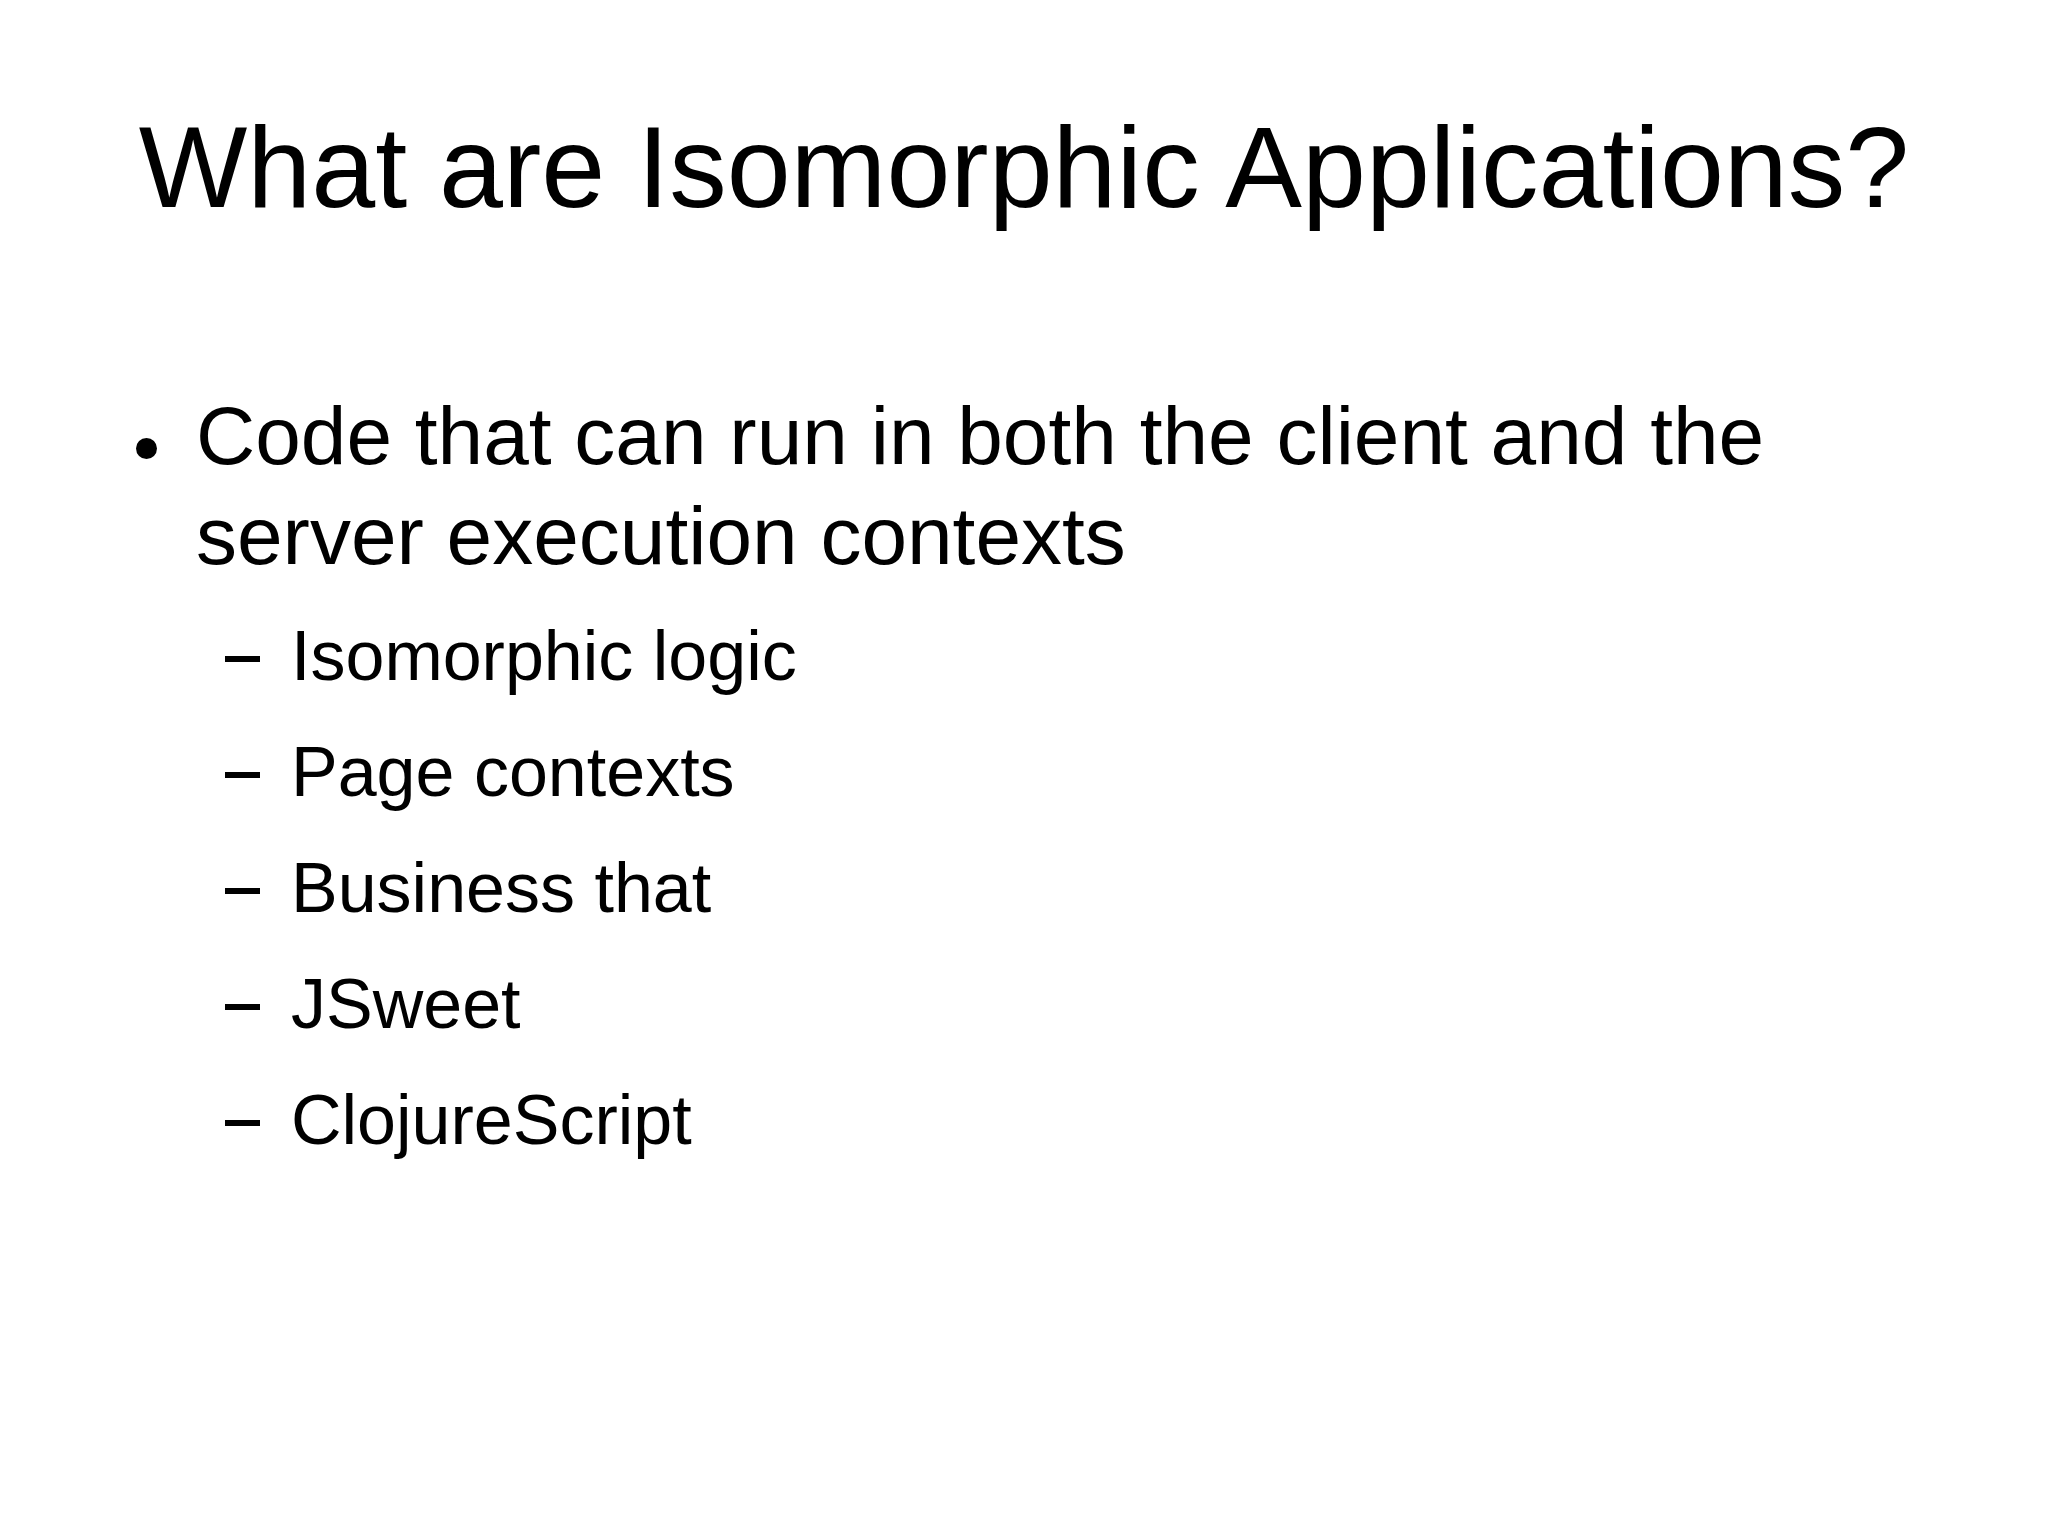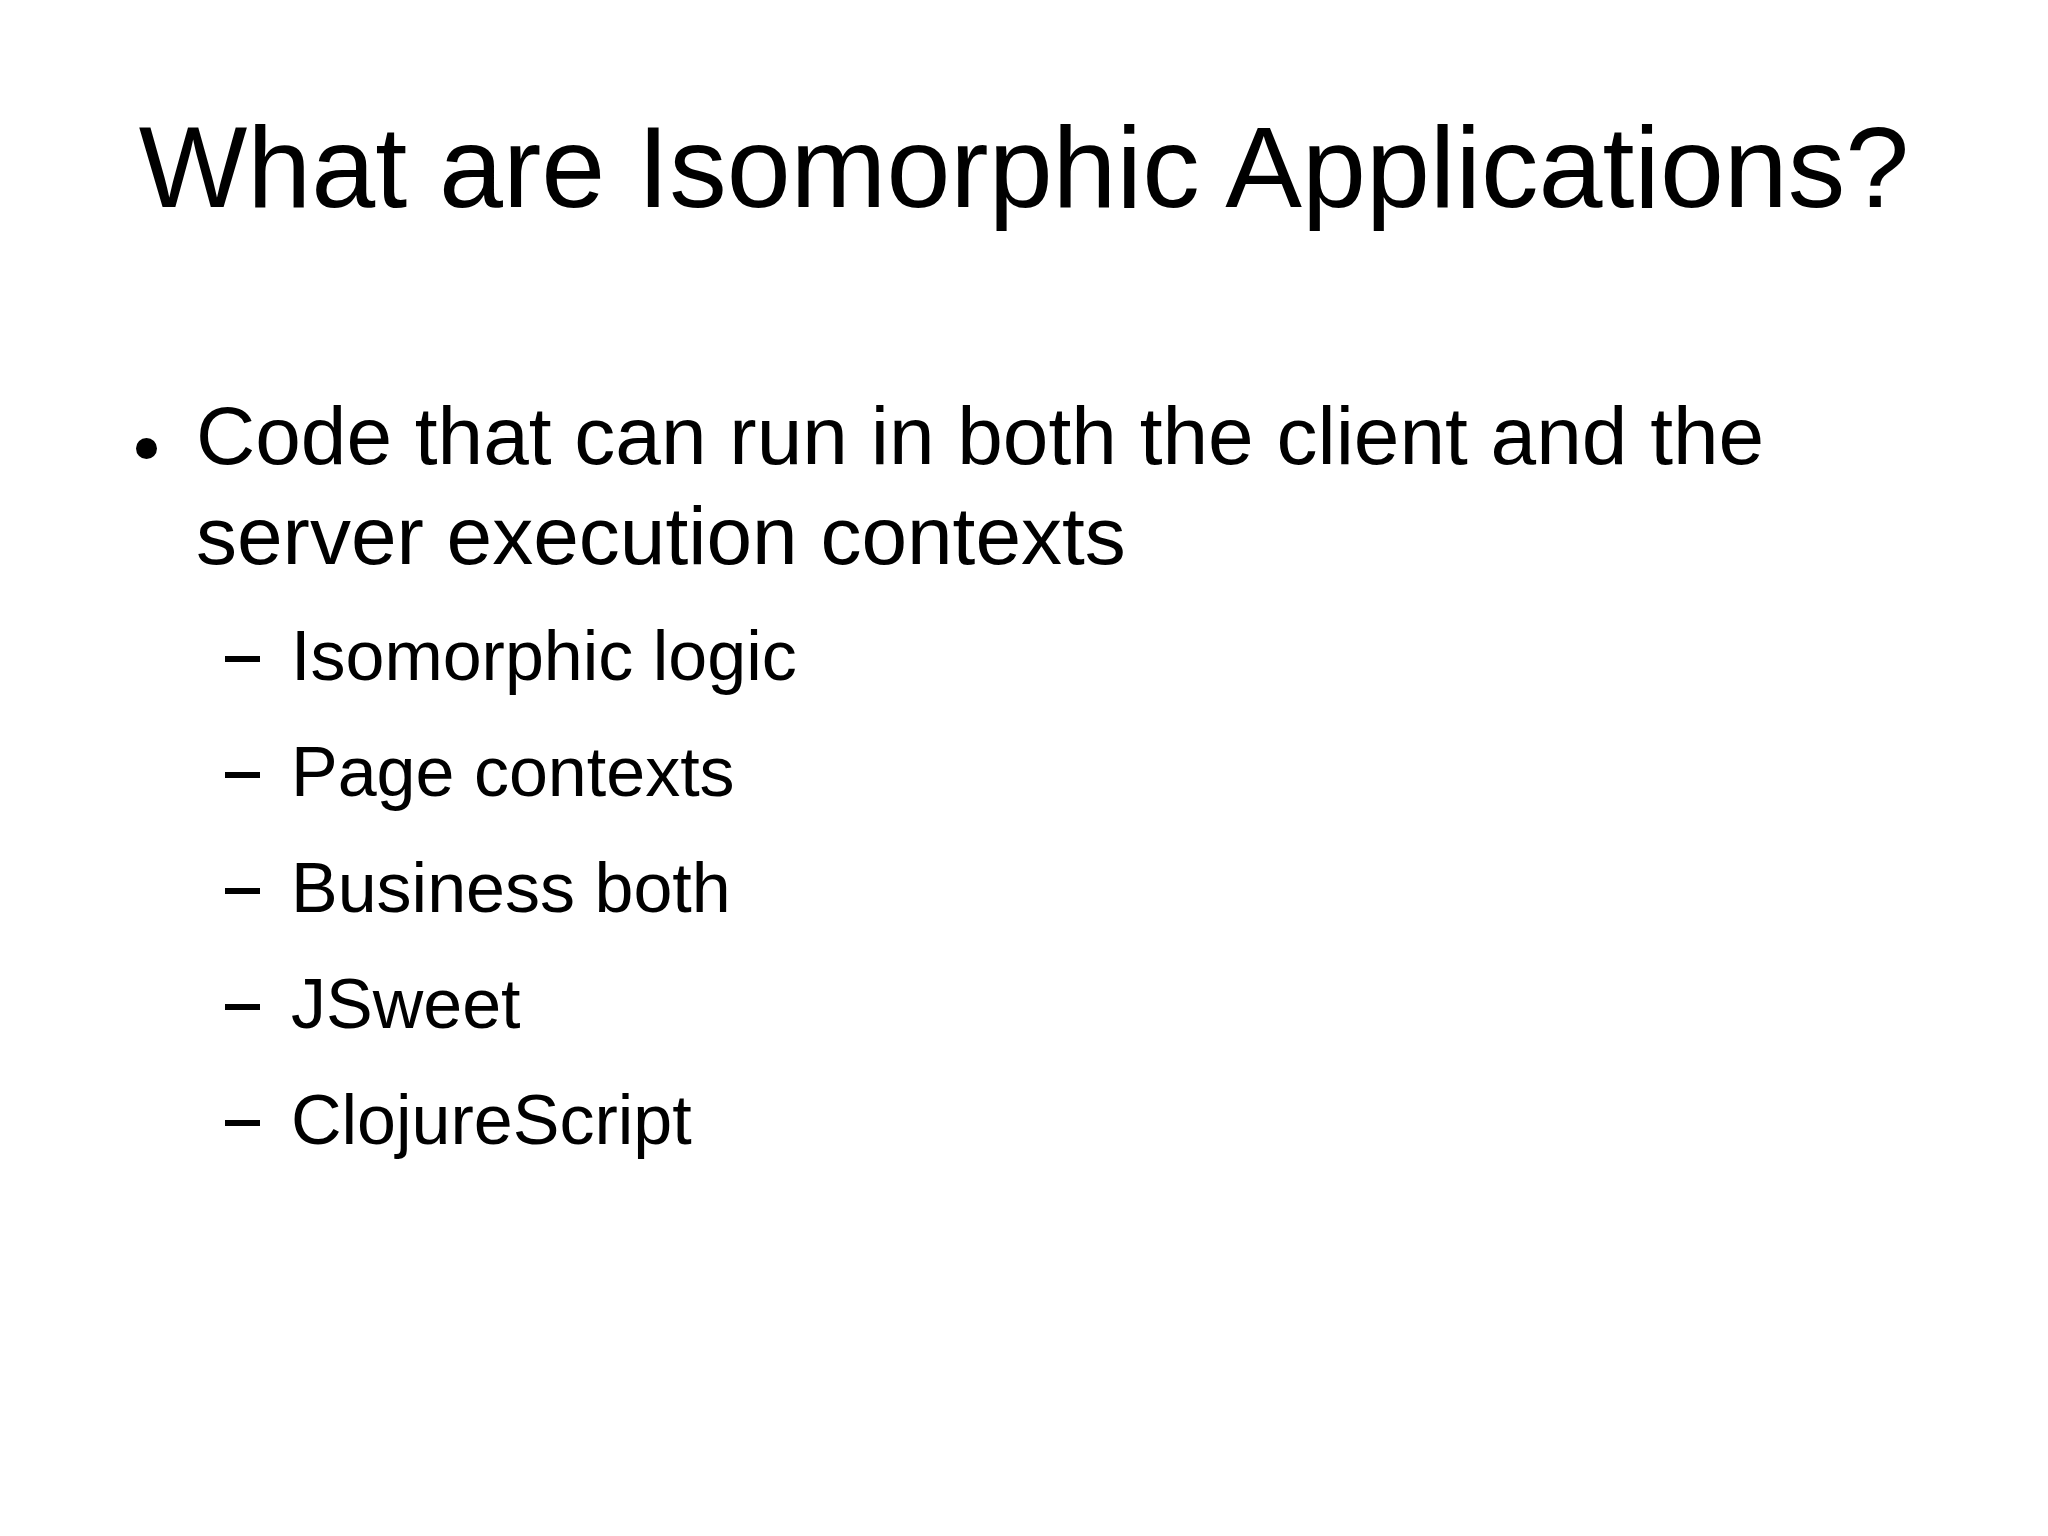--- a/index.html
+++ b/index.html
@@ -108,21 +108,21 @@
       <div class="sub-item">
         <div class="sub-marker">
           <div class="sub-dash"></div>
         </div>
         <div class="sub-text">Page contexts</div>
       </div>
       <div class="sub-item">
         <div class="sub-marker">
           <div class="sub-dash"></div>
         </div>
-        <div class="sub-text">Business both</div>
+        <div class="sub-text">Business that</div>
       </div>
     </div>
 
 
     <div class="sub-list">
       <div class="sub-item">
         <div class="sub-marker">
           <div class="sub-dash"></div>
         </div>
         <div class="sub-text">JSweet</div>

